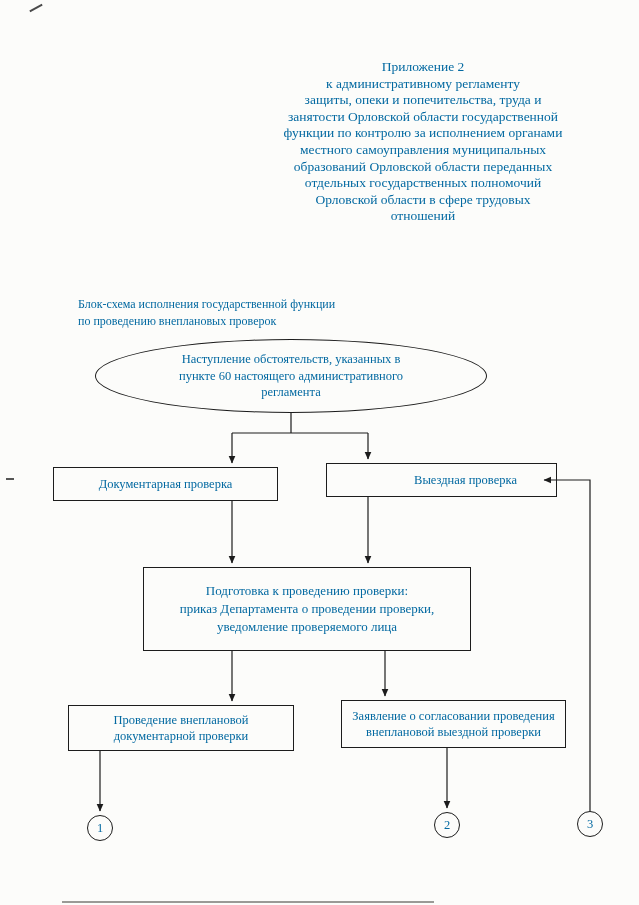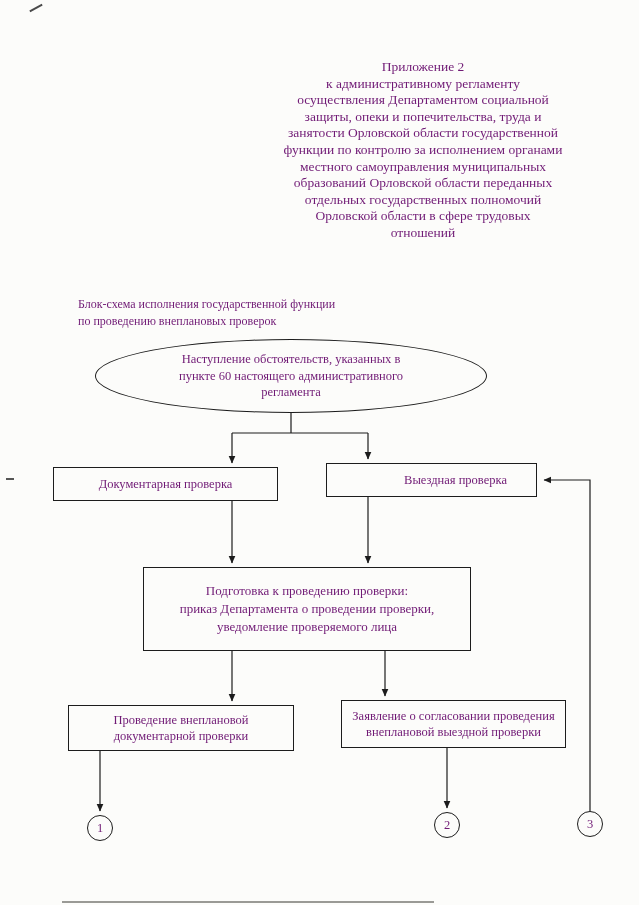--- a/index.html
+++ b/index.html
@@ -2,21 +2,21 @@
 <html><head>
 <meta charset="utf-8">
 <style>
   html, body { margin: 0; padding: 0; background: #ffffff; }
   .page {
     position: relative;
     width: 639px;
     height: 905px;
     background: #fcfcfa;
     font-family: "Liberation Serif", serif;
-    color: #701a75;
+    color: #0369a1;
     overflow: hidden;
   }
   
   .appendix {
     position: absolute;
     top: 59px;
     left: 233px;
     width: 380px;
     text-align: center;
     font-size: 13.5px;
@@ -48,21 +48,21 @@
   }
   .box {
     position: absolute;
     border: 1.2px solid #1c1c1c;
     background: transparent;
     display: flex; align-items: center; justify-content: center;
     text-align: center;
     font-size: 12.5px; line-height: 16px; margin-left: 6px;
   }
   .box-documentary { left: 47px;  top: 467px; width: 225px; height: 34px; }
-  .box-onsite      { left: 320px; top: 463px; width: 211px; height: 34px; padding-left: 48px; }
+  .box-onsite      { left: 320px; top: 463px; width: 231px; height: 34px; padding-left: 48px; }
   .box-preparation { left: 137px; top: 567px; width: 328px; height: 84px; font-size: 13px; line-height: 18px; }
   .box-conduct     { left: 62px;  top: 705px; width: 226px; height: 46px; }
   .box-application { left: 335px; top: 700px; width: 225px; height: 48px; }
   .circle {
     position: absolute;
     width: 26px; height: 26px;
     border: 1.2px solid #1c1c1c;
     border-radius: 50%;
     display: flex; align-items: center; justify-content: center;
     font-size: 12.5px;
@@ -81,21 +81,20 @@
 
 <div class="page">
 
   <div class="artifact artifact-top"></div>
   <div class="artifact artifact-left"></div>
   <div class="artifact artifact-bottom"></div>
 
   <div class="appendix">
     <div>Приложение 2</div>
     <div>к административному регламенту</div>
-    <div>осуществления Департаментом социальной</div>
     <div>защиты, опеки и попечительства, труда и</div>
     <div>занятости Орловской области государственной</div>
     <div>функции по контролю за исполнением органами</div>
     <div>местного самоуправления муниципальных</div>
     <div>образований Орловской области переданных</div>
     <div>отдельных государственных полномочий</div>
     <div>Орловской области в сфере трудовых</div>
     <div>отношений</div>
   </div>
 

